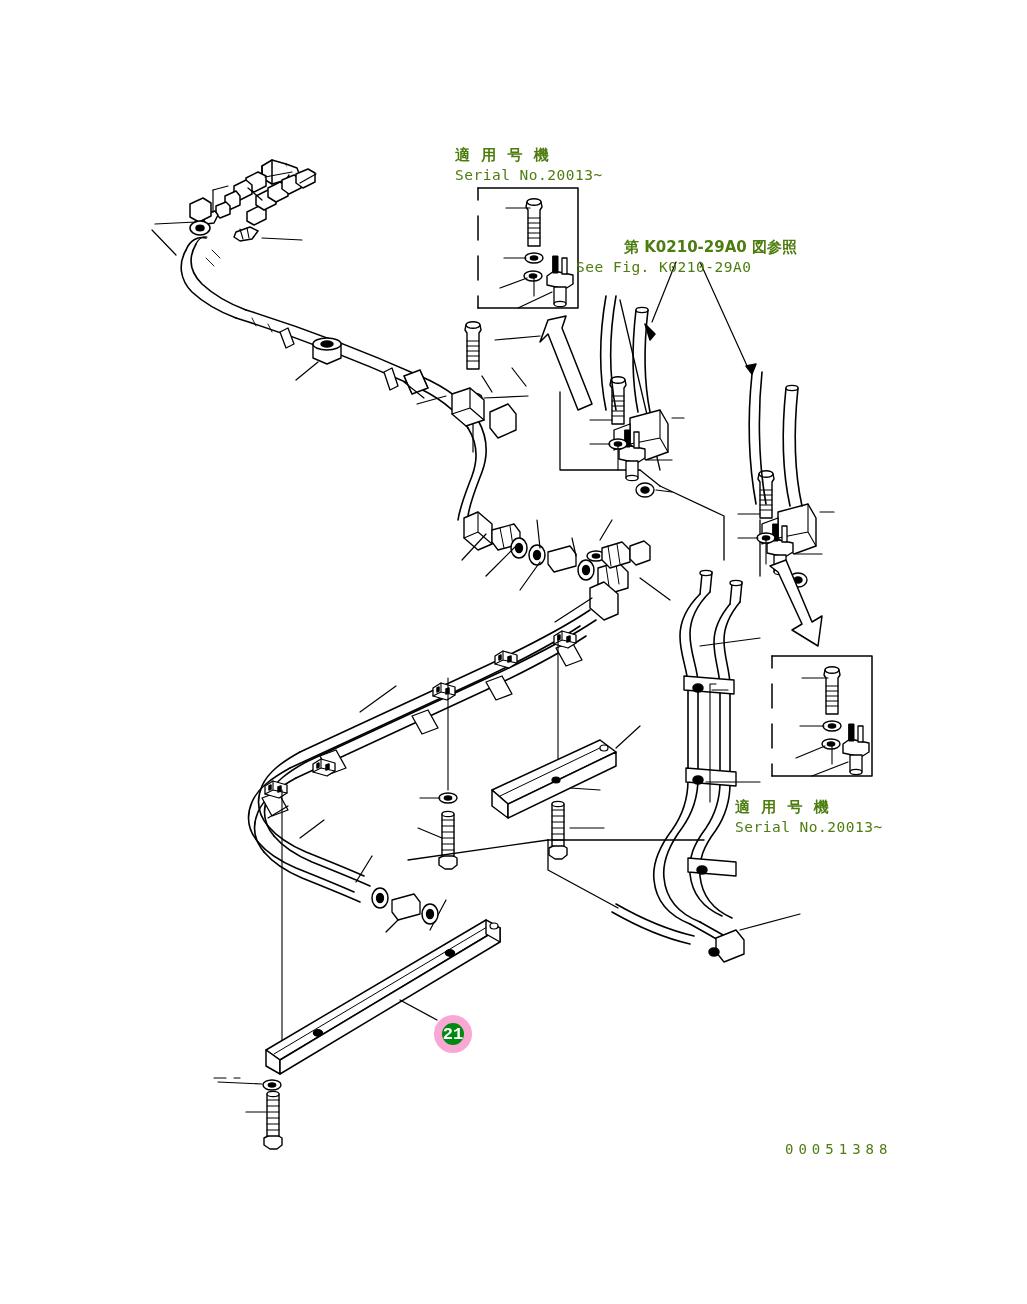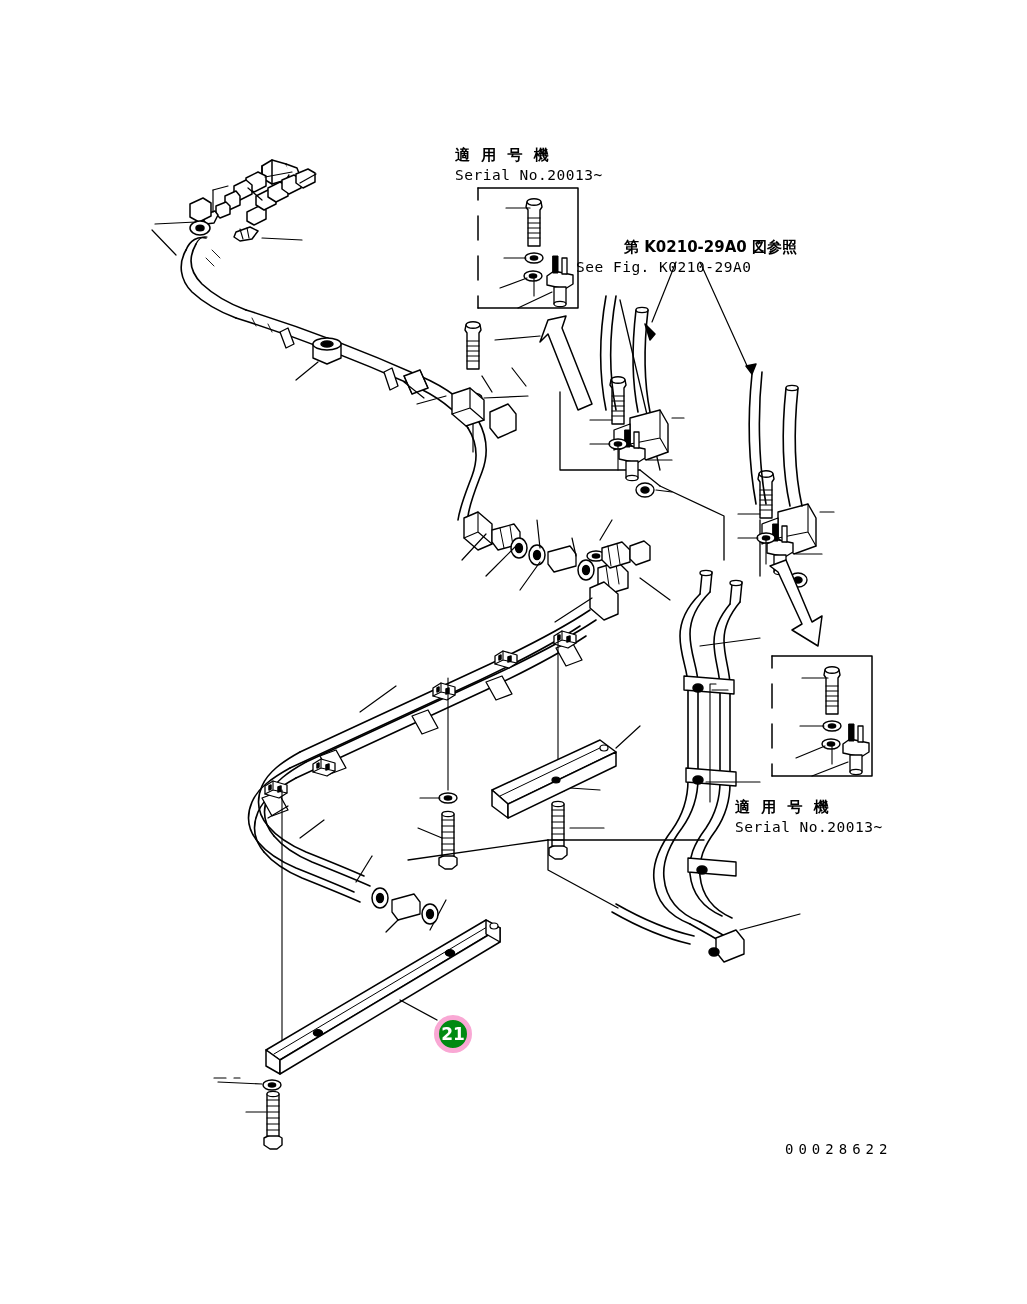--- a/index.html
+++ b/index.html
@@ -1,20 +1,20 @@
 <!DOCTYPE html>
 <html><head>
 <meta charset="utf-8">
 <style>
   html,body{margin:0;padding:0;background:#ffffff;}
   body{width:1027px;height:1304px;position:relative;overflow:hidden;
        font-family:"DejaVu Sans","Liberation Sans",sans-serif;}
   #stage{position:absolute;left:0;top:0;width:1027px;height:1304px;}
   svg#art{position:absolute;left:0;top:0;width:1027px;height:1304px;}
-  .lbl{position:absolute;white-space:pre;color:#000000;}
+  .lbl{position:absolute;white-space:pre;color:#4d7c0f;}
   .jp{font-family:"DejaVu Sans","Liberation Sans",sans-serif;font-size:15px;letter-spacing:3px;font-weight:600;}
   .rom{font-family:"DejaVu Sans Mono","Liberation Mono",monospace;font-size:14.5px;letter-spacing:0.5px;text-align:right;}
   .figid{font-family:"DejaVu Sans Mono","Liberation Mono",monospace;font-size:14px;letter-spacing:5px;}
   .badge{position:absolute;display:flex;align-items:center;justify-content:center;
          border-radius:50%;box-sizing:border-box;font-size:17px;font-weight:600;}
 </style>
 </head>
 <body>
 
 <div id="stage">
@@ -404,17 +404,17 @@
 
   <div class="lbl jp" style="left:455px;top:146px;">適 用 号 機</div>
   <div class="lbl rom" style="left:455px;top:167px;">Serial No.20013~</div>
 
   <div class="lbl jp" style="left:624px;top:238px;letter-spacing:0px;">第 K0210-29A0 図参照</div>
   <div class="lbl rom" style="left:576px;top:259px;">See Fig. K0210-29A0</div>
 
   <div class="lbl jp" style="left:735px;top:798px;">適 用 号 機</div>
   <div class="lbl rom" style="left:735px;top:819px;">Serial No.20013~</div>
 
-  <div class="lbl figid" style="left:785px;top:1141px;">00028622</div>
+  <div class="lbl figid" style="left:785px;top:1141px;">00051388</div>
 
   <div class="badge" style="left:434px;top:1015px;width:38px;height:38px;background:#008a12;
-              border:5px solid #f9a8d4;color:#ffffff;">21</div>
+              border:8px solid #f9a8d4;color:#ffffff;font-family:Liberation Mono, monospace;">21</div>
 </div>
 
 </body></html>

